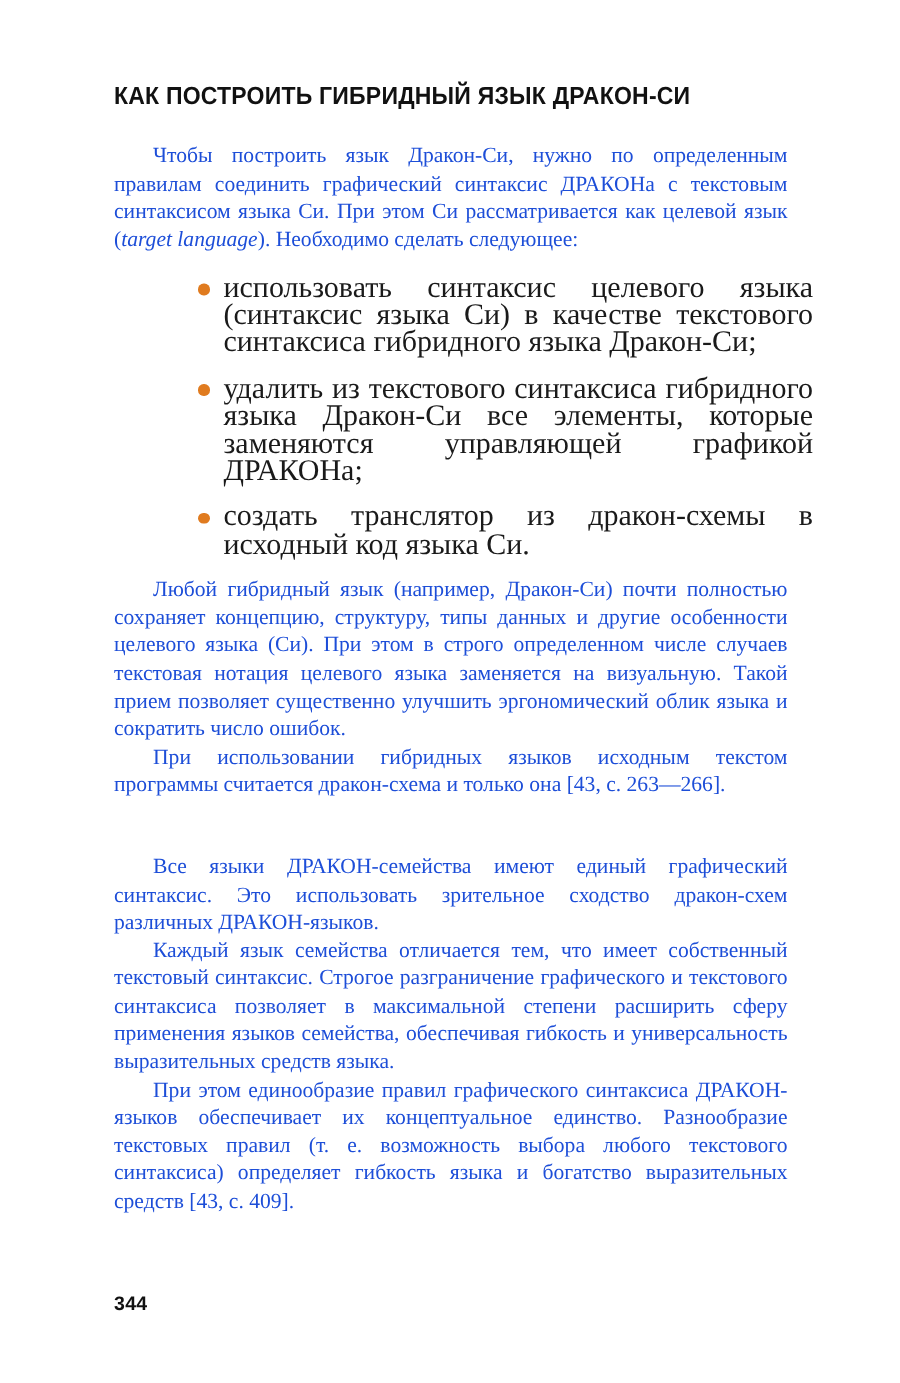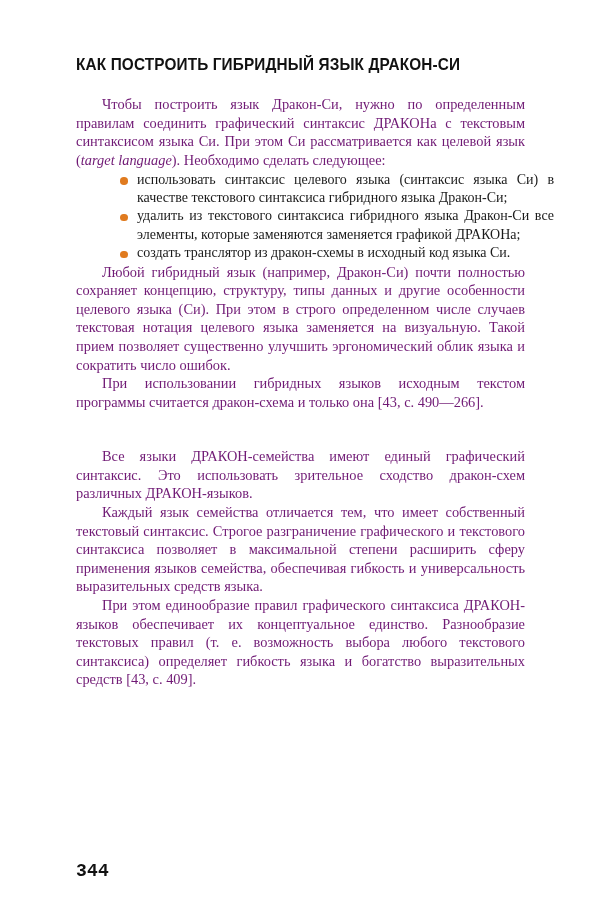--- a/index.html
+++ b/index.html
@@ -46,40 +46,40 @@
 
   
   p.body {
     margin: 0;
     padding: 0;
     font-size: 14.4px;
     line-height: 18.6px;
     text-align: justify;
     text-justify: inter-word;
     text-indent: 26px;
-    color: #701a75;
+    color: #1d4ed8;
     hyphens: manual;
   }
 
   
   ul.bullets {
     list-style: none;
     margin: 0;
     padding: 0;
     width: 434px;
     margin-left: 44px;
   }
   ul.bullets li {
     position: relative;
     padding-left: 17px;
-    font-size: 14.0px;
+    font-size: 20px;
     line-height: 18.4px;
     text-align: justify;
     text-justify: inter-word;
-    margin: 0;
+    margin: 12px;
     color: #1a1a1a;
     font-family: Liberation Serif, serif;
   }
   ul.bullets li .dot {
     position: absolute;
     left: 0;
     top: 6.5px;
     width: 7.5px;
     height: 7.5px;
     border-radius: 50%;
@@ -87,23 +87,23 @@
     display: block;
   }
   .ital { font-style: italic; }
   .sp-list-top { height: 1px; }
 
   
   .folio {
     position: absolute;
     left: 76px;
     top: 861px;
-    font-family: Liberation Mono, monospace;
+    font-family: Liberation Sans, sans-serif;
     font-weight: bold;
-    font-size: 18px;
+    font-size: 13px;
     letter-spacing: 0.2px;
     color: #111111;
   }
 </style>
 </head>
 <body>
 
 <div class="page">
   <div class="content">
 
@@ -116,30 +116,30 @@
 
     <div class="sp-list-top"></div>
 
     <ul class="bullets">
       <li>
         <span class="dot" style="background: rgb(224, 123, 31);"></span>
         <span>использовать синтаксис целевого языка (синтаксис языка Си) в качестве текстового синтаксиса гибридного языка Дракон-Си;</span>
       </li>
       <li>
         <span class="dot" style="background: rgb(224, 123, 31);"></span>
-        <span>удалить из текстового синтаксиса гибридного языка Дракон-Си все элементы, которые заменяются заменяется графикой ДРАКОНа;</span>
+        <span>удалить из текстового синтаксиса гибридного языка Дракон-Си все элементы, которые заменяются управляющей графикой ДРАКОНа;</span>
       </li>
       <li>
         <span class="dot" style="background: rgb(224, 123, 31);"></span>
         <span>создать транслятор из дракон-схемы в исходный код языка Си.</span>
       </li>
     </ul>
 
     <p class="body">Любой гибридный язык (например, Дракон-Си) почти полностью сохраняет концепцию, структуру, типы данных и другие особенности целевого языка (Си). При этом в строго определенном числе случаев текстовая нотация целевого языка заменяется на визуальную. Такой прием позволяет существенно улучшить эргономический облик языка и сократить число ошибок.</p>
-    <p class="body">При использовании гибридных языков исходным текстом программы считается дракон-схема и только она [43, с. 490—266].</p>
+    <p class="body">При использовании гибридных языков исходным текстом программы считается дракон-схема и только она [43, с. 263—266].</p>
 
     <div class="heading-gap-1"></div>
     <div class="heading-gap-2"></div>
 
     <p class="body">Все языки ДРАКОН-семейства имеют единый графический синтаксис. Это использовать зрительное сходство дракон-схем различных ДРАКОН-языков.</p>
     <p class="body">Каждый язык семейства отличается тем, что имеет собственный текстовый синтаксис. Строгое разграничение графического и текстового синтаксиса позволяет в максимальной степени расширить сферу применения языков семейства, обеспечивая гибкость и универсальность выразительных средств языка.</p>
     <p class="body">При этом единообразие правил графического синтаксиса ДРАКОН-языков обеспечивает их концептуальное единство. Разнообразие текстовых правил (т. е. возможность выбора любого текстового синтаксиса) определяет гибкость языка и богатство выразительных средств [43, с. 409].</p>
 
     <div class="heading-gap-1"></div>
     <div class="heading-gap-2"></div>

